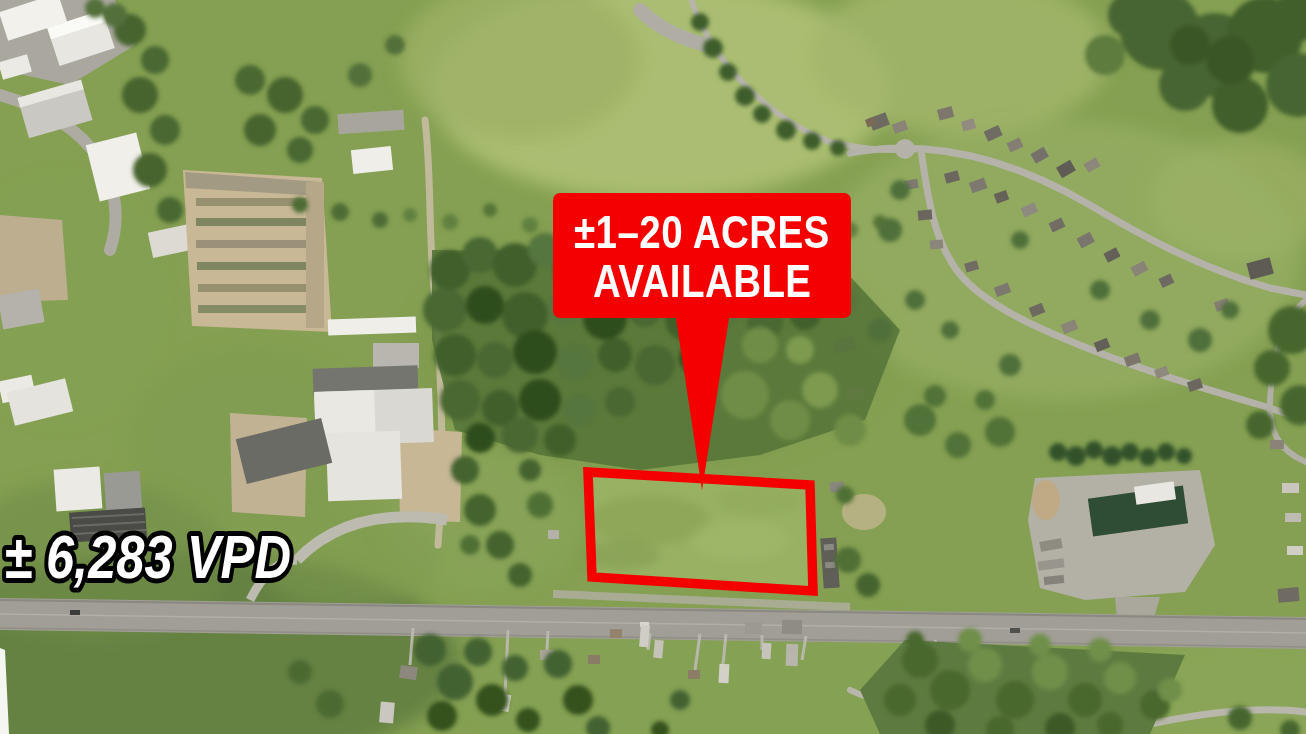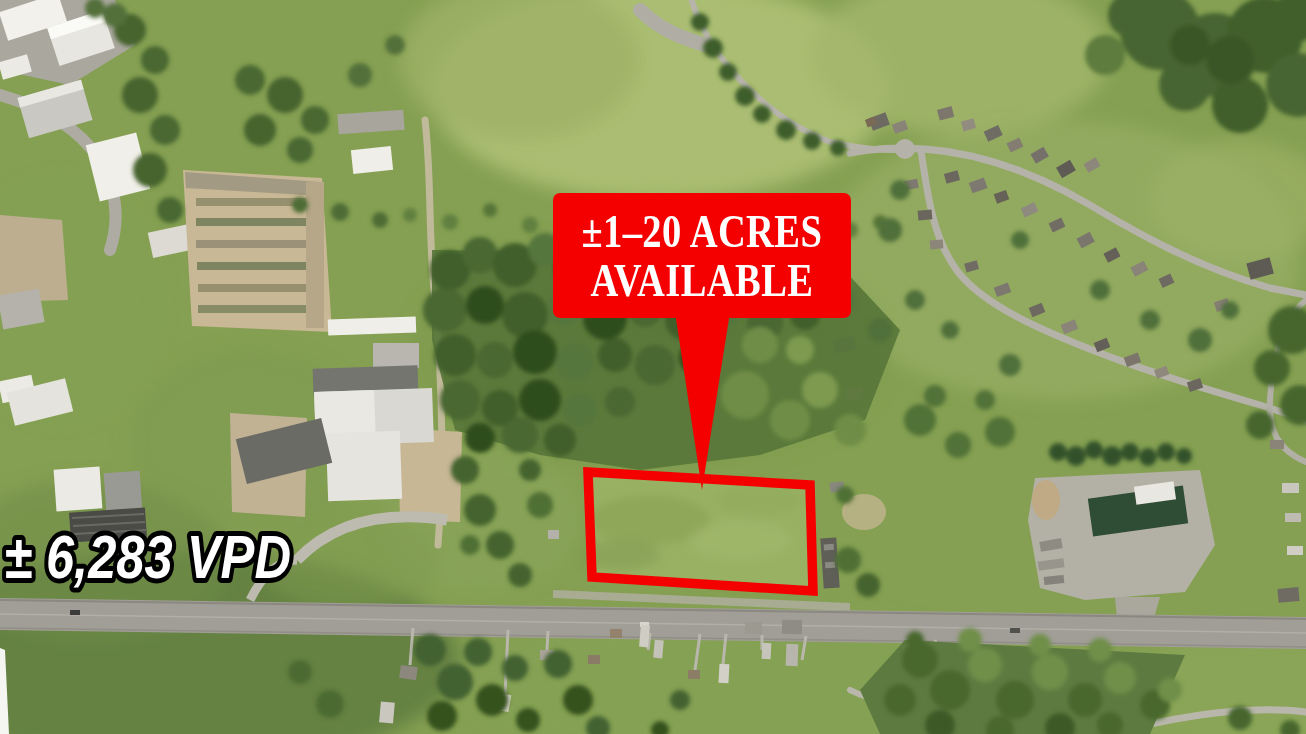--- a/index.html
+++ b/index.html
@@ -14,21 +14,20 @@
     font-family:"Liberation Sans",sans-serif;background:#85a052;
   }
   .stage svg{display:block;}
   .bg{position:absolute;inset:0;}
   .overlay-svg{position:absolute;inset:0;pointer-events:none;}
   .callout{
     position:absolute;left:553px;top:193px;width:298px;height:125px;
     background:var(--accent-red);border-radius:7px;
     display:flex;flex-direction:column;align-items:center;justify-content:center;
     gap:0px;
-    font-family:Liberation Serif, serif;
   }
   .callout-line{
     display:inline-block;color:var(--callout-text);
     font-weight:700;font-size:47px;line-height:49px;letter-spacing:.5px;
     transform:scaleX(.82);transform-origin:center;white-space:nowrap;
   }
   .traffic-svg{position:absolute;inset:0;}
   .traffic-svg text{
     font-family:"Liberation Sans",sans-serif;font-weight:bold;font-style:italic;
     paint-order:stroke;stroke:var(--traffic-text-stroke);stroke-width:10px;

